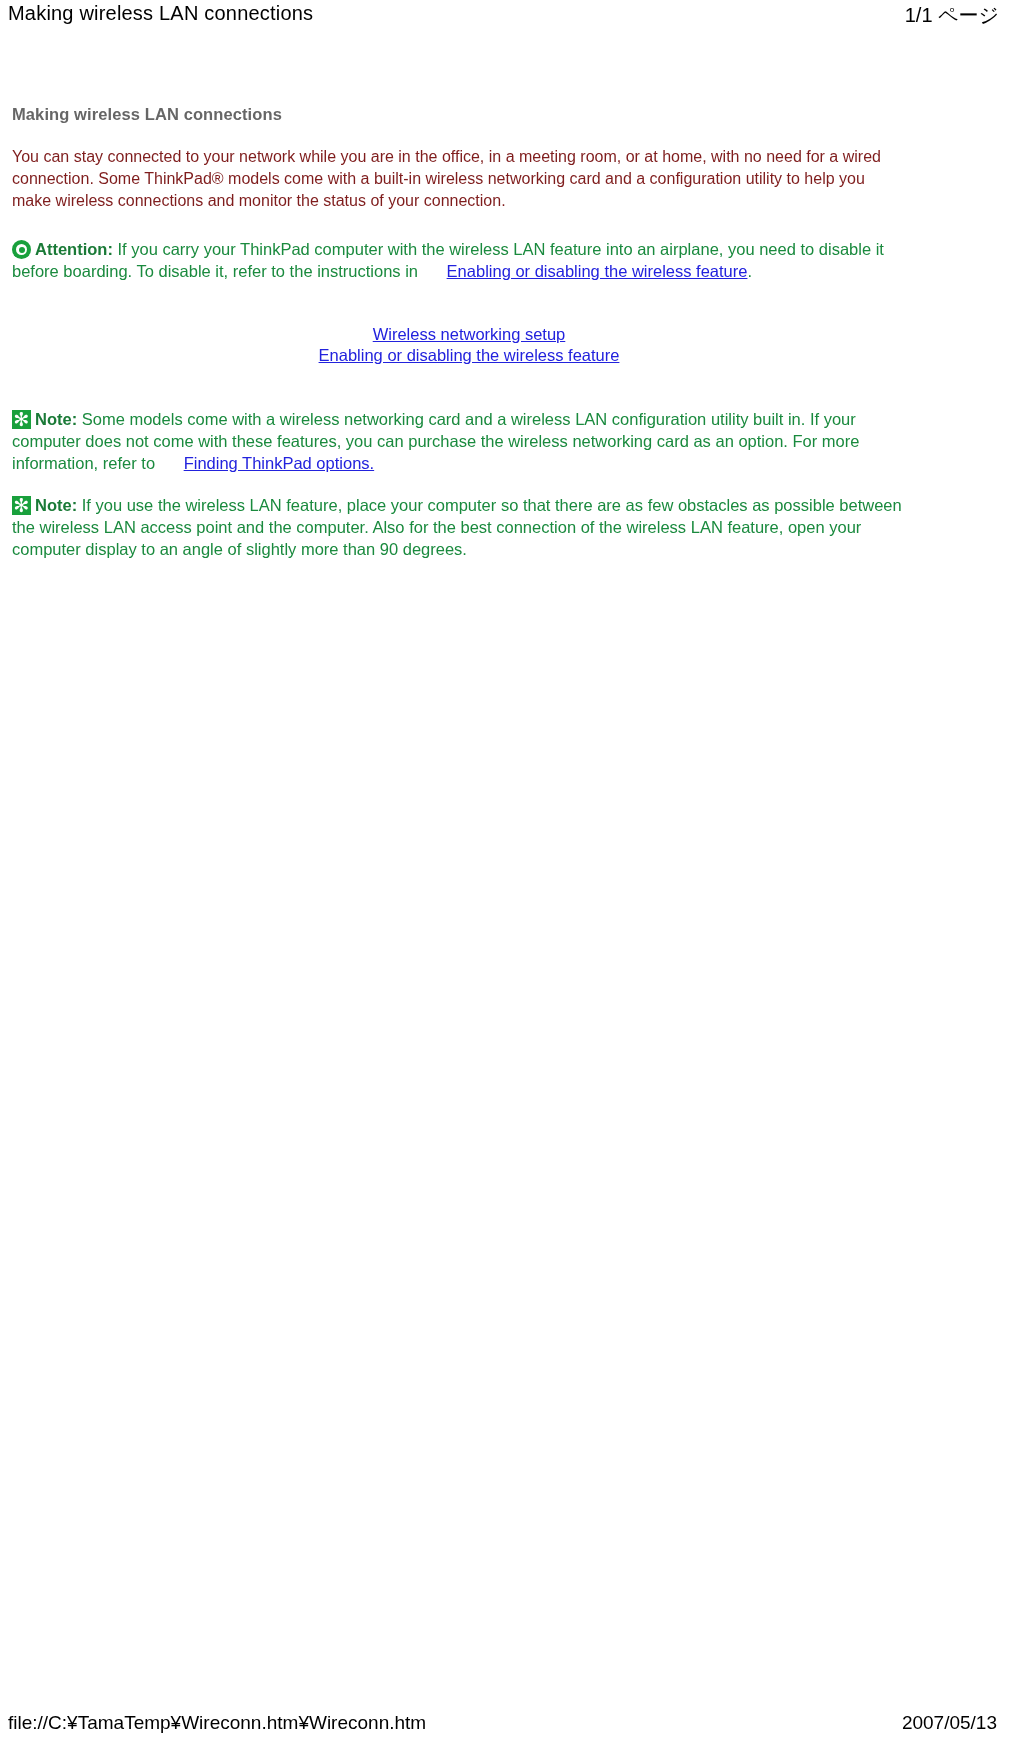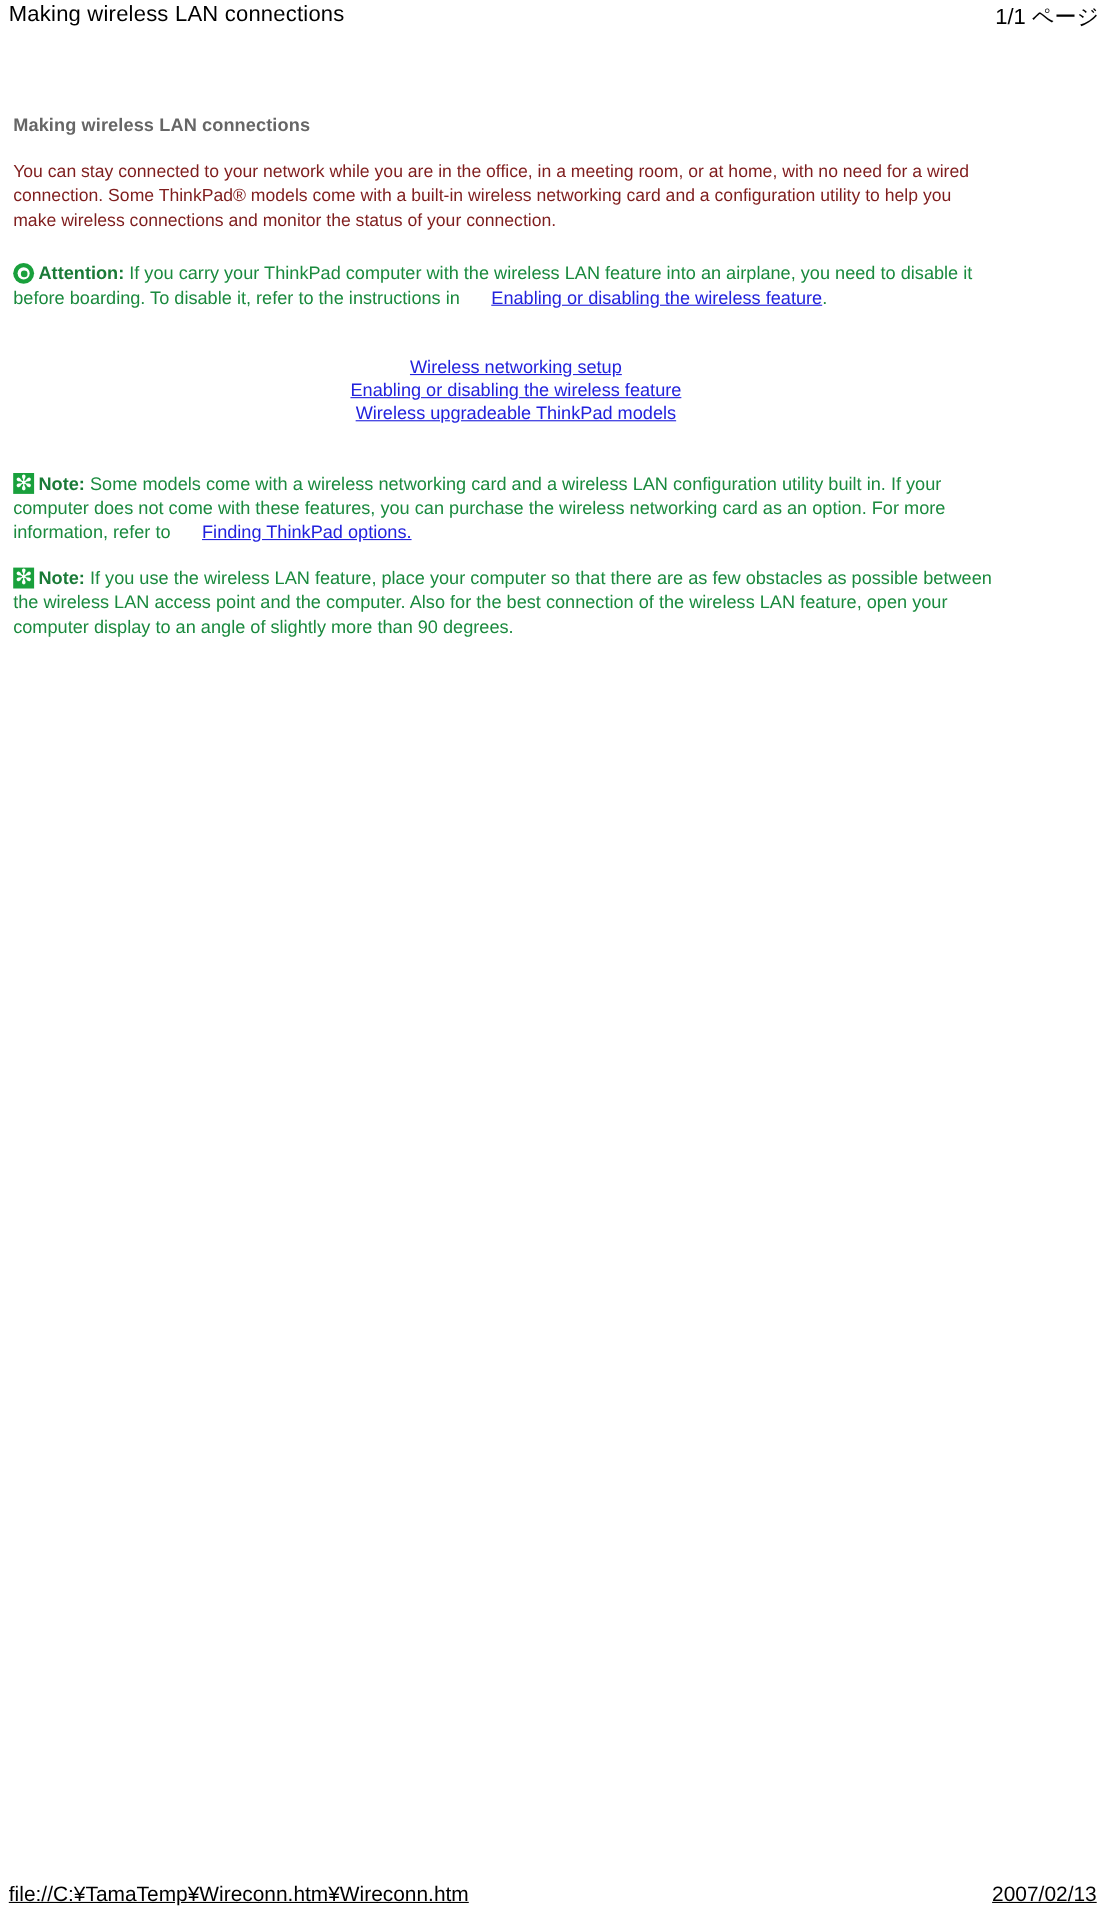--- a/index.html
+++ b/index.html
@@ -156,21 +156,20 @@
     position: absolute;
     left: 0;
     bottom: 10px;
     width: 1013px;
     height: 30px;
     display: flex;
     align-items: center;
     justify-content: space-between;
     padding: 0 10px 0 8px;
     box-sizing: border-box;
-    text-decoration: underline;
   }
   .print-footer .pf-path {
     font-size: 19px;
     white-space: nowrap;
     color: #000;
   }
   .print-footer .pf-date {
     font-size: 19px;
     white-space: nowrap;
     color: #000;
@@ -195,33 +194,32 @@
 
   <p class="notice">
     <span class="icon-attention"></span><span class="lead">Attention:</span><span> If you carry your ThinkPad computer with the wireless LAN feature into an airplane, you need to disable it before boarding. To disable it, refer to the instructions in </span><span class="doclink">Enabling or disabling the wireless feature</span><span>.</span>
   </p>
 
   <div class="spacer-3"></div>
 
   <ul class="link-list">
     <li><span class="doclink">Wireless networking setup</span></li>
     <li><span class="doclink">Enabling or disabling the wireless feature</span></li>
-    <li><span class="doclink">Wireless upgradeable ThinkPad models</span></li>
   </ul>
 
   <div class="spacer-3"></div>
 
   <p class="notice">
     <span class="icon-note">✻</span><span class="lead">Note:</span><span> Some models come with a wireless networking card and a wireless LAN configuration utility built in. If your computer does not come with these features, you can purchase the wireless networking card as an option. For more information, refer to </span><span class="doclink">Finding ThinkPad options.</span><span></span>
   </p>
 
   <div class="spacer-4"></div>
 
   <p class="notice">
     <span class="icon-note">✻</span><span class="lead">Note:</span><span> If you use the wireless LAN feature, place your computer so that there are as few obstacles as possible between the wireless LAN access point and the computer. Also for the best connection of the wireless LAN feature, open your computer display to an angle of slightly more than 90 degrees.</span>
   </p>
 
 </div>
 
 <div class="print-footer">
   <div class="pf-path">file://C:¥TamaTemp¥Wireconn.htm¥Wireconn.htm</div>
-  <div class="pf-date">2007/02/13</div>
+  <div class="pf-date">2007/05/13</div>
 </div>
 
 </body></html>

